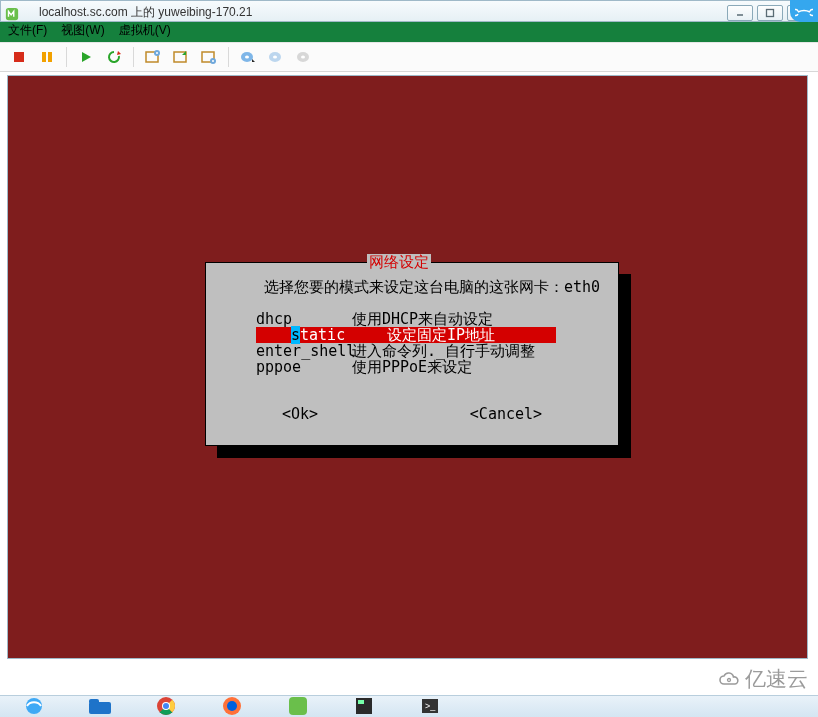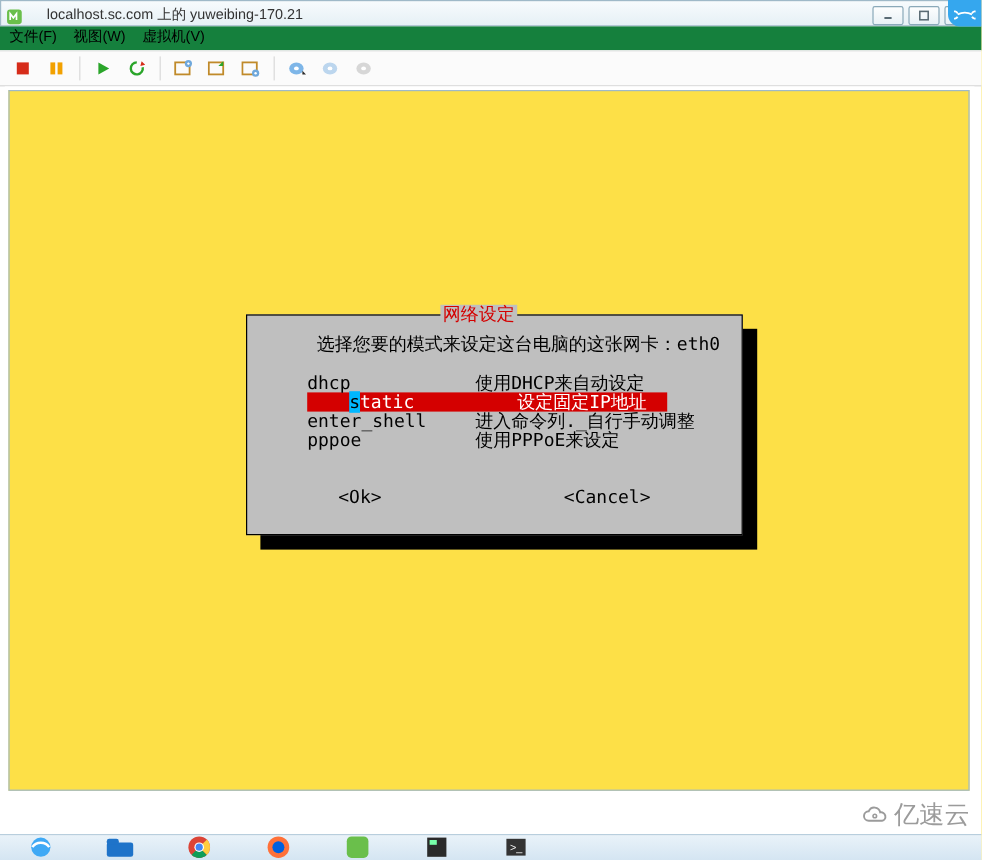--- a/index.html
+++ b/index.html
@@ -79,21 +79,21 @@
     position:relative;
     margin:0 4px;
     width:808px;
     height:591px;
     background:#fff;
   }
   .console {
     position:absolute;
     left:3px; top:3px;
     width:801px; height:584px;
-    background:#fde047;
+    background:#7f1d1d;
     border:1px solid #9fb9c8;
   }
   
   .dlg-shadow{
     position:absolute;
     left:209px; top:198px;
     width:414px; height:184px;
     background:#000;
   }
   .dlg{
@@ -121,21 +121,20 @@
     margin-left:44px;
   }
   .dlg-list{
     position:absolute;
     left:50px; top:48px;
     width:300px;
   }
   .dlg-row{
     display:flex;
     height:16px;
-    gap:44px;
   }
   .col-key{width:96px;white-space:pre;}
   .col-desc{flex:1;white-space:pre;}
   .dlg-row.sel{background:#d40000;color:#fff;padding-left:35px;}
   .dlg-row.sel .first-letter{background:#00b7ff;color:#000;}
   .dlg-btns{
     position:absolute;
     left:0; right:0;
     top:143px;
     display:flex;

